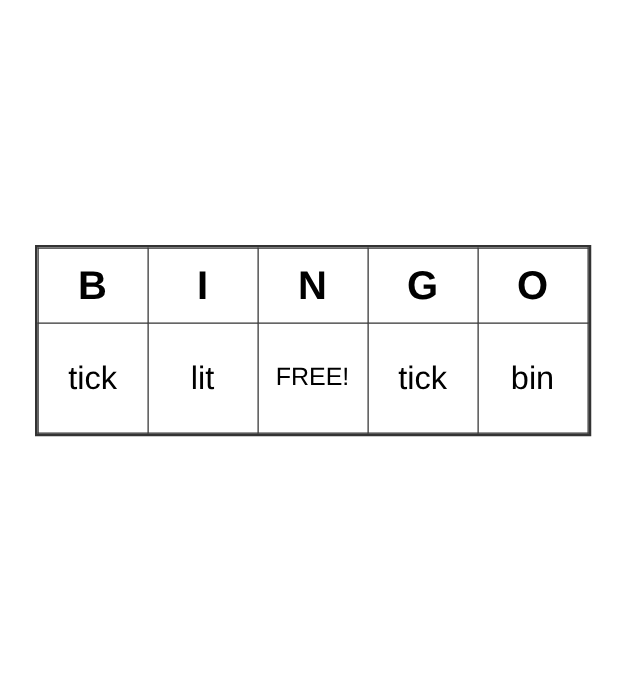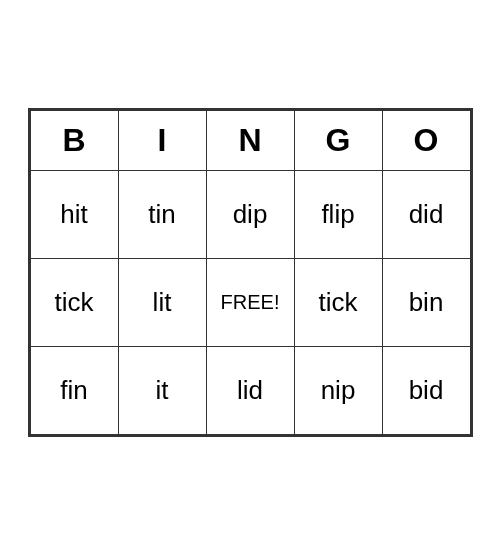--- a/index.html
+++ b/index.html
@@ -56,36 +56,22 @@
     <thead>
       <tr>
         <th>B</th>
         <th>I</th>
         <th>N</th>
         <th>G</th>
         <th>O</th>
       </tr>
     </thead>
     <tbody id="bingo-body">
-    <tr>
-          <td>hit</td>
-          <td>tin</td>
-          <td>dip</td>
-          <td>flip</td>
-          <td>did</td>
-        </tr>
         <tr>
           <td>tick</td>
           <td>lit</td>
           <td class="free-cell">FREE!</td>
           <td>tick</td>
           <td>bin</td>
         </tr>
-        <tr>
-          <td>fin</td>
-          <td>it</td>
-          <td>lid</td>
-          <td>nip</td>
-          <td>bid</td>
-        </tr>
       </tbody>
   </table>
 </div>
 
 </body></html>

